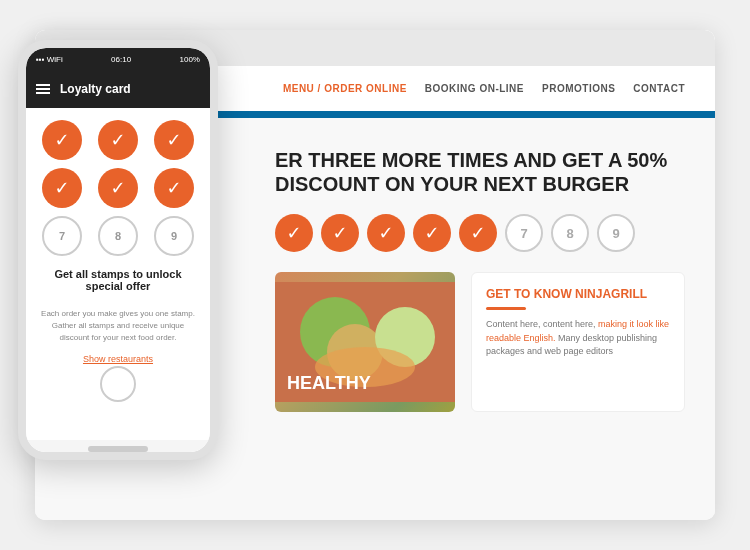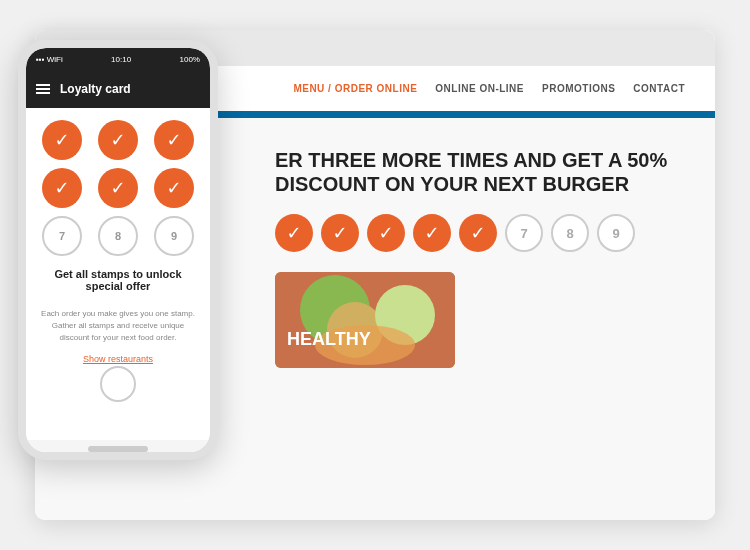--- a/index.html
+++ b/index.html
@@ -134,21 +134,21 @@
     
     .bottom-row {
       display: flex;
       gap: 16px;
       margin-left: 210px;
       margin-top: 8px;
     }
 
     .food-card {
       width: 180px;
-      height: 96px;
+      height: 140px;
       background: #c8b090;
       border-radius: 6px;
       overflow: hidden;
       position: relative;
     }
 
     .food-card-label {
       position: absolute;
       bottom: 18px;
       left: 12px;
@@ -349,21 +349,21 @@
 
         <svg class="logo-icon" viewBox="0 0 28 28">
           <ellipse cx="14" cy="8" rx="8" ry="4" fill="#e8622a" opacity="0.9"></ellipse>
           <ellipse cx="14" cy="14" rx="9" ry="4" fill="#e8622a" opacity="0.7"></ellipse>
           <ellipse cx="14" cy="20" rx="6" ry="3" fill="#e8622a" opacity="0.5"></ellipse>
         </svg>
         <span>ninjagrill</span>
       </div>
       <div class="site-nav-links">
         <span class="nav-link-menu">MENU / ORDER ONLINE</span>
-        <span class="nav-link">ONLINE ON-LINE</span>
+        <span class="nav-link">BOOKING ON-LINE</span>
         <span class="nav-link">PROMOTIONS</span>
         <span class="nav-link">CONTACT</span>
       </div>
     </div>
 
     <div class="site-main">
       <div class="hero-text">
         <div>ER THREE MORE TIMES AND GET A 50%</div>
         <div>DISCOUNT ON YOUR NEXT BURGER</div>
       </div>
@@ -387,31 +387,40 @@
               <rect width="180" height="120" fill="#c8704a"></rect>
               <circle cx="60" cy="50" r="35" fill="#8ab850"></circle>
               <circle cx="80" cy="70" r="28" fill="#d0b060"></circle>
               <circle cx="130" cy="55" r="30" fill="#c8e090"></circle>
               <ellipse cx="90" cy="85" rx="50" ry="20" fill="#e8a050" opacity="0.7"></ellipse>
             </svg>
           </div>
           <div class="food-card-label">HEALTHY</div>
         </div>
 
+        <div class="info-card">
+          <div class="info-card-title">
+            <span>GET TO KNOW </span><span style="color:#e8622a">NINJAGRILL</span>
+          </div>
+          <div class="info-card-divider"></div>
+          <div class="info-card-text">
+            <span>Content here, content here, <span class="highlight">making it look like readable English.</span> Many desktop publishing packages and web page editors</span>
+          </div>
+        </div>
       </div>
     </div>
   </div>
 </div>
 
 <div class="phone-outer">
   <div class="phone-inner">
 
     <div class="phone-status-bar">
       <span>▪▪▪ WiFi</span>
-      <span>10:10</span>
+      <span>06:10</span>
       <span>100%</span>
     </div>
 
     <div class="phone-header">
       <div class="hamburger-icon">
         <div class="hamburger-line"></div>
         <div class="hamburger-line"></div>
         <div class="hamburger-line"></div>
       </div>
       <span class="phone-header-title">Loyalty card</span>

